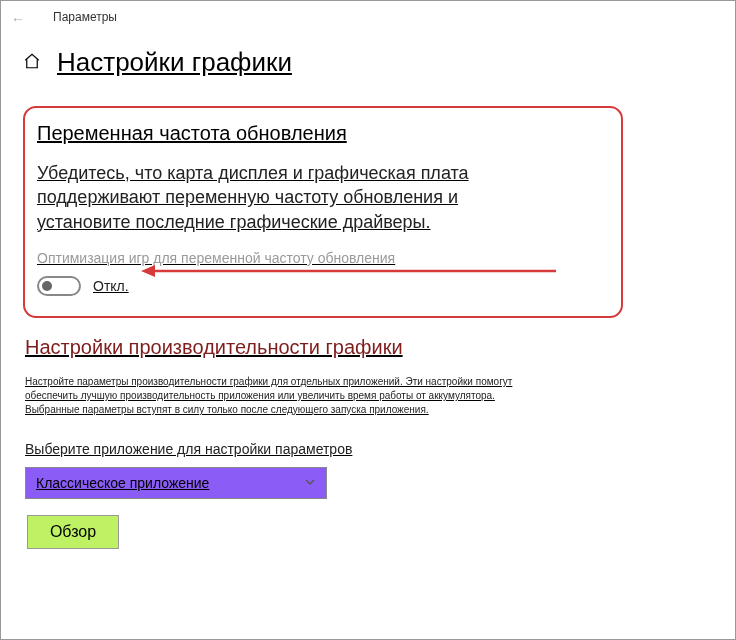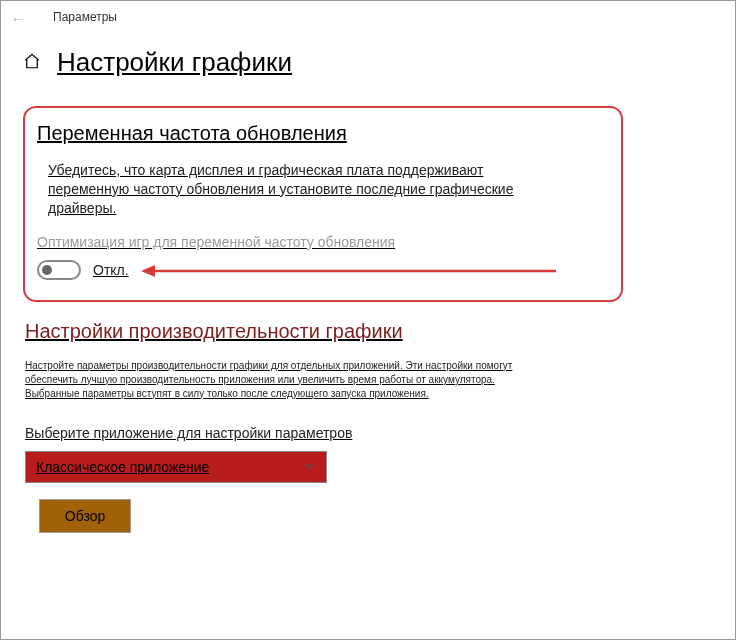--- a/index.html
+++ b/index.html
@@ -14,47 +14,47 @@
   .titlebar .title { padding-left: 22px; }
   .content { padding: 14px 20px 20px 22px; text-decoration: underline; }
   .page-header { display: flex; align-items: center; gap: 16px; margin-bottom: 28px; }
   .home-icon { width: 18px; height: 18px; color: #000; }
   .page-title { font-size: 26px; font-weight: 400; color: #000; }
   .section-box {
     border: 2.5px solid #d73a3a; border-radius: 13px; padding: 14px 18px 20px 12px;
     width: 600px; position: relative; margin-bottom: 18px;
   }
   .section-heading { font-size: 20px; font-weight: 400; color: #000; margin-bottom: 16px; }
-  .section-desc { font-size: 14px; color: #222; line-height: 1.35; margin-bottom: 16px; max-width: 510px; margin-left: 11px; }
+  .section-desc { font-size: 18px; color: #222; line-height: 1.35; margin-bottom: 16px; max-width: 510px; }
   .sub-label { font-size: 14px; color: #9a9a9a; margin-bottom: 10px; }
   .toggle-row { display: flex; align-items: center; gap: 12px; }
   .toggle {
     width: 44px; height: 20px; border: 2px solid #888; border-radius: 10px; position: relative;
     background: #fff; cursor: pointer;
   }
   .toggle .knob {
     width: 10px; height: 10px; border-radius: 50%; background: #666; position: absolute;
     left: 3px; top: 3px;
   }
   .toggle-state { font-size: 14px; color: #222; }
   .arrow {
     position: absolute; left: 116px; top: 155px; width: 415px; height: 16px; pointer-events: none;
   }
   .s2-heading { font-size: 20px; font-weight: 400; color: #7f1d1d; margin: 0 0 16px 2px; }
   .s2-desc { font-size: 10px; color: #222; line-height: 1.4; max-width: 520px; margin: 0 0 24px 2px; }
   .select-label { font-size: 14px; color: #222; margin: 0 0 10px 2px; }
   .select {
     width: 302px; height: 32px; border: 1px solid #888; font-size: 14px; display: flex;
     align-items: center; justify-content: space-between; padding: 0 10px; margin: 0 0 16px 2px;
-    background: #b91c1c; cursor: pointer;
+    background: #8b5cf6; cursor: pointer;
   }
   .select .chev { color: #555; }
   .btn {
-    margin-left: 16px; height: 34px; min-width: 92px; padding: 0 18px; font-size: 14px;
-    border: 1px solid #999; background: #a16207; cursor: pointer; color: #000;
+    margin-left: 4px; height: 34px; min-width: 92px; padding: 0 18px; font-size: 16px;
+    border: 1px solid #999; background: #bef264; cursor: pointer; color: #000;
   }
 </style>
 </head>
 <body>
 
 <div class="window">
   <div class="titlebar">
     <span class="back">←</span>
     <span class="title">Параметры</span>
   </div>

